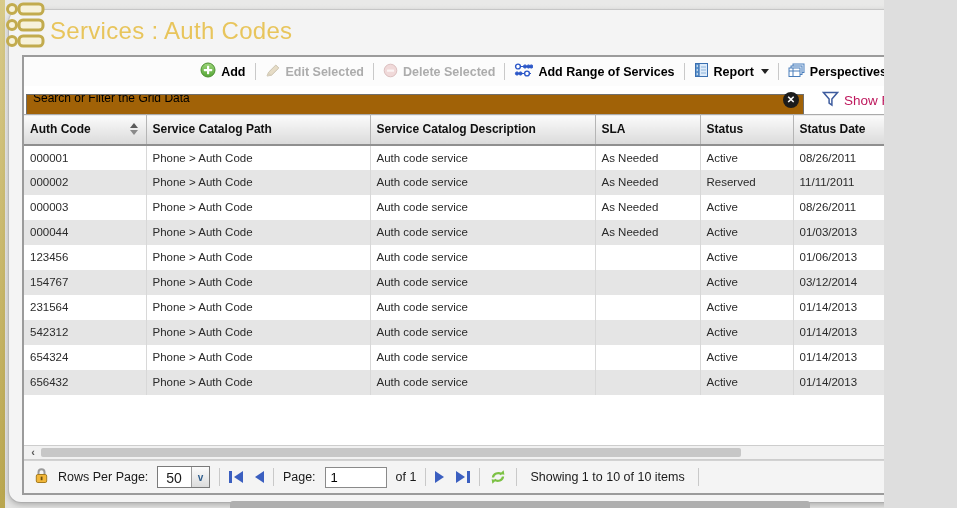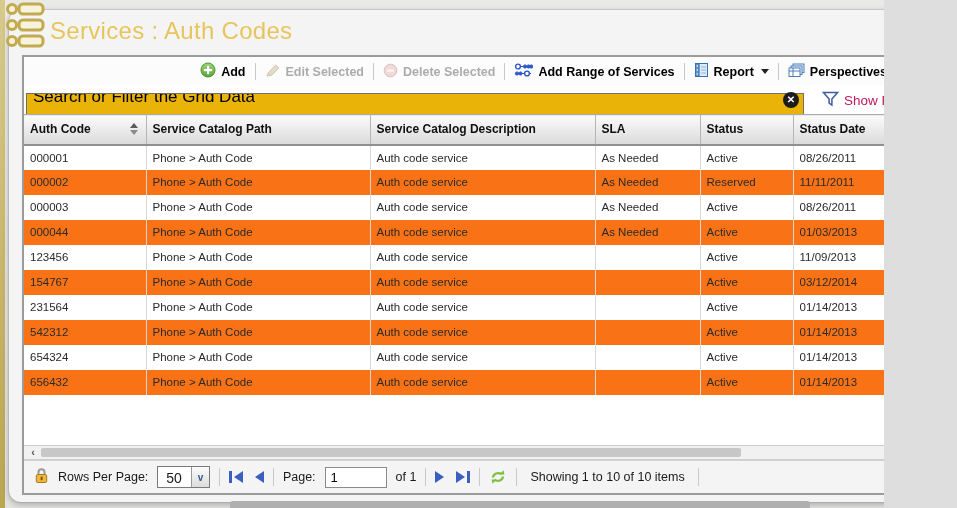--- a/index.html
+++ b/index.html
@@ -34,41 +34,41 @@
   .tbtn.disabled { color:#ACACAC; }
   .tsep { width:1px; height:17px; background:#C9C9C9; }
   .caret-down { width:0; height:0; border-left:4px solid transparent;
     border-right:4px solid transparent; border-top:5px solid #222; margin-left:2px; }
 
   
   .search-row { height:28px; flex:0 0 28px; display:flex; align-items:center;
     background:#FFFFFF; padding:0 2px; }
   .search-box { position:relative; width:778px; height:24px; }
   .search-box input { width:100%; height:100%; border:1px solid #6F6F6F;
-    font-family:"Liberation Sans",sans-serif; font-size:17px; color:#000;
-    padding:0 26px 16px 6px; background:#eab308; }
+    font-family:"Liberation Sans",sans-serif; font-size:12px; color:#000;
+    padding:0 26px 16px 6px; background:#a16207; }
   .clear-btn { position:absolute; right:5px; top:4px; width:16px; height:16px;
     border-radius:50%; background:#1C1C1C; color:#fff; font-size:10px;
     line-height:16px; text-align:center; font-weight:bold; cursor:pointer; }
   .show-filters { display:flex; align-items:center; gap:5px; margin-left:18px;
     font-size:13.5px; color:#be185d; cursor:pointer; }
 
   
   .grid-area { flex:1 1 auto; overflow:hidden; background:#fff; position:relative; }
   table { border-collapse:collapse; table-layout:fixed; width:1001px; }
   thead th { height:30px; background:linear-gradient(#FBFBFB,#DADADA);
     border-top:1px solid #ABABAB; border-bottom:2px solid #8F8F8F;
     border-right:1px solid #B5B5B5; font-size:12px; font-weight:700;
     color:#101010; text-align:left; padding:0 4px 0 6px; white-space:nowrap;
     overflow:hidden; }
   thead th .th-flex { display:flex; align-items:center; justify-content:space-between; }
   tbody td { height:25px; font-size:11.5px; color:#2A2A2A; padding:0 4px 0 6px;
     border-right:1px solid #D8D8D8; white-space:nowrap; overflow:hidden;
     background:#FFFFFF; }
-  tbody tr.alt td { background:#f97316; }
+  tbody tr.alt td { background:#e5e5e5; }
   .sort-arrows { display:inline-flex; flex-direction:column; gap:2px; margin-right:4px; }
   .sort-arrows .up { width:0; height:0; border-left:4px solid transparent;
     border-right:4px solid transparent; border-bottom:5px solid #5A5A5A; }
   .sort-arrows .down { width:0; height:0; border-left:4px solid transparent;
     border-right:4px solid transparent; border-top:5px solid #8A8A8A; }
 
   
   .hscroll { height:15px; flex:0 0 15px; position:relative; background:#F1F1F1;
     border-top:1px solid #CDCDCD; border-bottom:1px solid #CDCDCD; }
   .hs-arrow { position:absolute; top:0; width:14px; height:13px; font-size:11px;
@@ -312,21 +312,21 @@
               <td>Active</td>
               <td>01/03/2013</td>
               <td>Call Manag</td>
             </tr>
             <tr>
               <td>123456</td>
               <td>Phone &gt; Auth Code</td>
               <td>Auth code service</td>
               <td></td>
               <td>Active</td>
-              <td>11/09/2013</td>
+              <td>01/06/2013</td>
               <td>Call Manag</td>
             </tr>
             <tr class="alt">
               <td>154767</td>
               <td>Phone &gt; Auth Code</td>
               <td>Auth code service</td>
               <td></td>
               <td>Active</td>
               <td>03/12/2014</td>
               <td>Call Manag</td>

